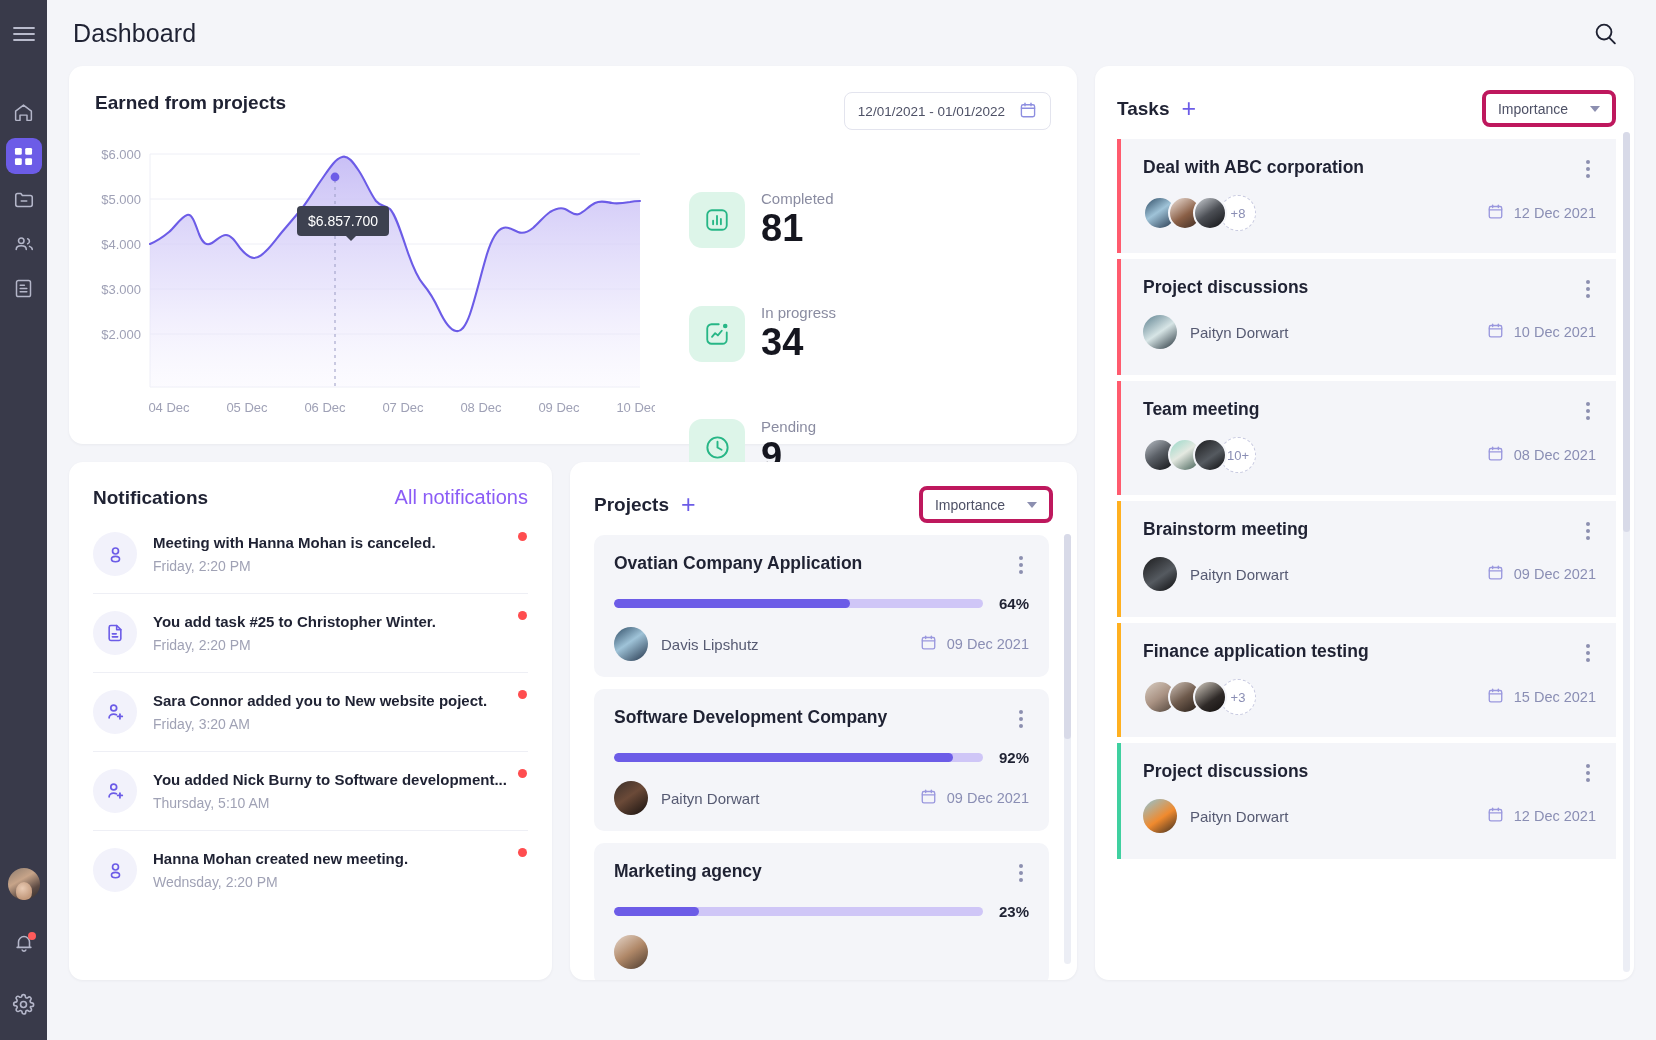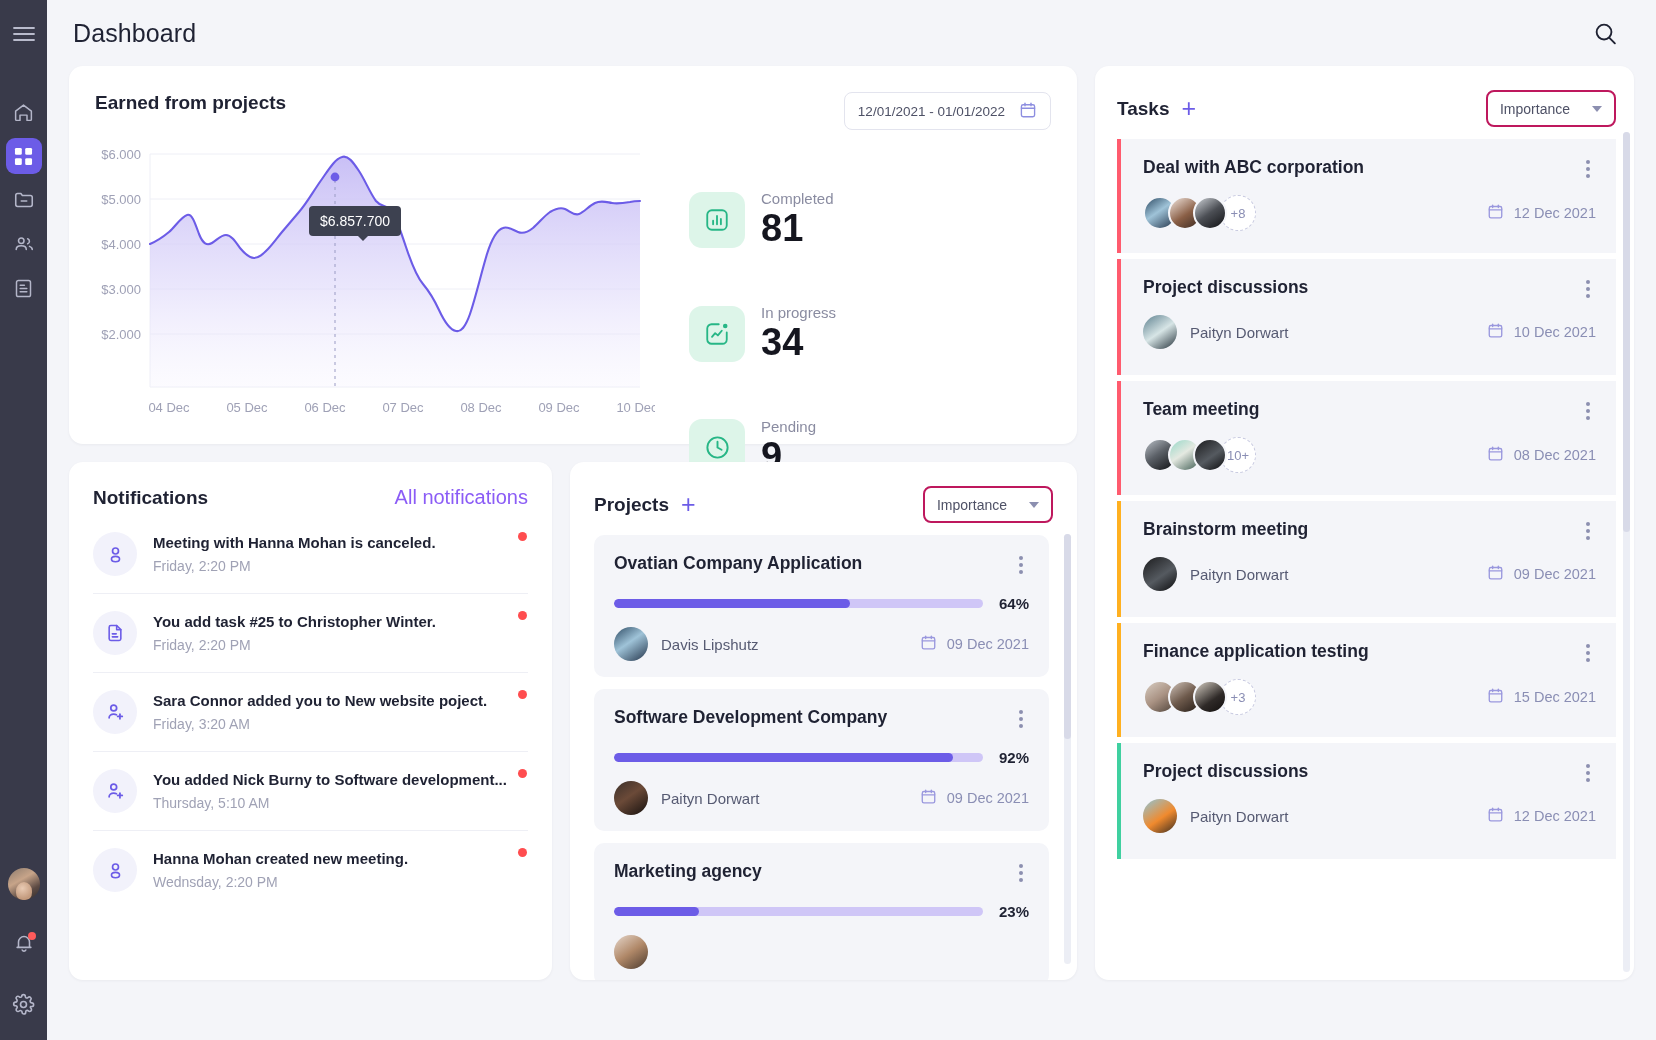--- a/index.html
+++ b/index.html
@@ -113,21 +113,21 @@
   .notif-time { font-size: 14px; color:#a0a2b5;}
   .notif-dot { position:absolute; right: 1px; top: 17px; width:9px;height:9px;border-radius:50%;background:#ff4d4f;}
 
   
   .projects { flex:1 1 auto; height: 518px; padding: 24px 16px 0 24px; overflow:hidden; position:relative;}
   .panel-head { display:flex; align-items:center; justify-content:space-between; margin-bottom: 12px; padding-right: 8px;}
   .panel-title-wrap { display:flex; align-items:center; gap: 12px;}
   .panel-title { font-size: 19px; font-weight:bold; color:#1f2233;}
   .plus { color:#6c5ce7; font-size: 25px; line-height: 1; font-weight: 300; cursor:pointer;}
   .select {
-    border:2px solid #be185d; border-radius:8px; height:37px; padding: 0 12px;
+    border:4px solid #be185d; border-radius:8px; height:37px; padding: 0 12px;
     display:flex; align-items:center; gap:22px; font-size:14px; color:#4e5166; cursor:pointer; background:#fff;
   }
   .caret { width:0;height:0;border-left:5px solid transparent;border-right:5px solid transparent;border-top:6px solid #8c8fb0;}
   .proj-list { padding-right: 12px; }
   .proj-item { background:#f4f5f9; border-radius:10px; padding: 18px 20px 16px 20px; margin-bottom: 12px; }
   .proj-top { display:flex; align-items:flex-start; justify-content:space-between;gap:9px;}
   .proj-name { font-size: 17.5px; font-weight:bold; color:#1f2233;}
   .kebab { display:flex; flex-direction:column; gap:3px; cursor:pointer; padding: 3px 6px;}
   .kebab i { width:4px;height:4px;border-radius:50%;background:#8c8fb0; display:block;}
   .proj-prog { display:flex; align-items:center; gap:4px; margin-top: 18px;}
@@ -347,21 +347,21 @@
                 <g font-family="Liberation Sans, sans-serif" font-size="13" fill="#9fa1b6" text-anchor="middle">
                   <text x="74" y="268">04 Dec</text>
                   <text x="152" y="268">05 Dec</text>
                   <text x="230" y="268">06 Dec</text>
                   <text x="308" y="268">07 Dec</text>
                   <text x="386" y="268">08 Dec</text>
                   <text x="464" y="268">09 Dec</text>
                   <text x="542" y="268">10 Dec</text>
                 </g>
               </svg>
-              <div class="tooltip" style="left:214px; top:62px;text-align:right;">$6.857.700</div>
+              <div class="tooltip" style="left:202px; top:62px;text-align:right;">$6.857.700</div>
             </div>
 
             <div class="stats">
               <div class="stat-grid">
 
                 <div class="stat">
                   <div class="stat-ic">
                     <svg width="26" height="26" viewBox="0 0 24 24" fill="none" stroke="#27b686" stroke-width="1.7" stroke-linecap="round">
                         <rect x="3" y="3" width="18" height="18" rx="4.2"></rect>
                         <line x1="8.4" y1="16" x2="8.4" y2="12.6"></line>

